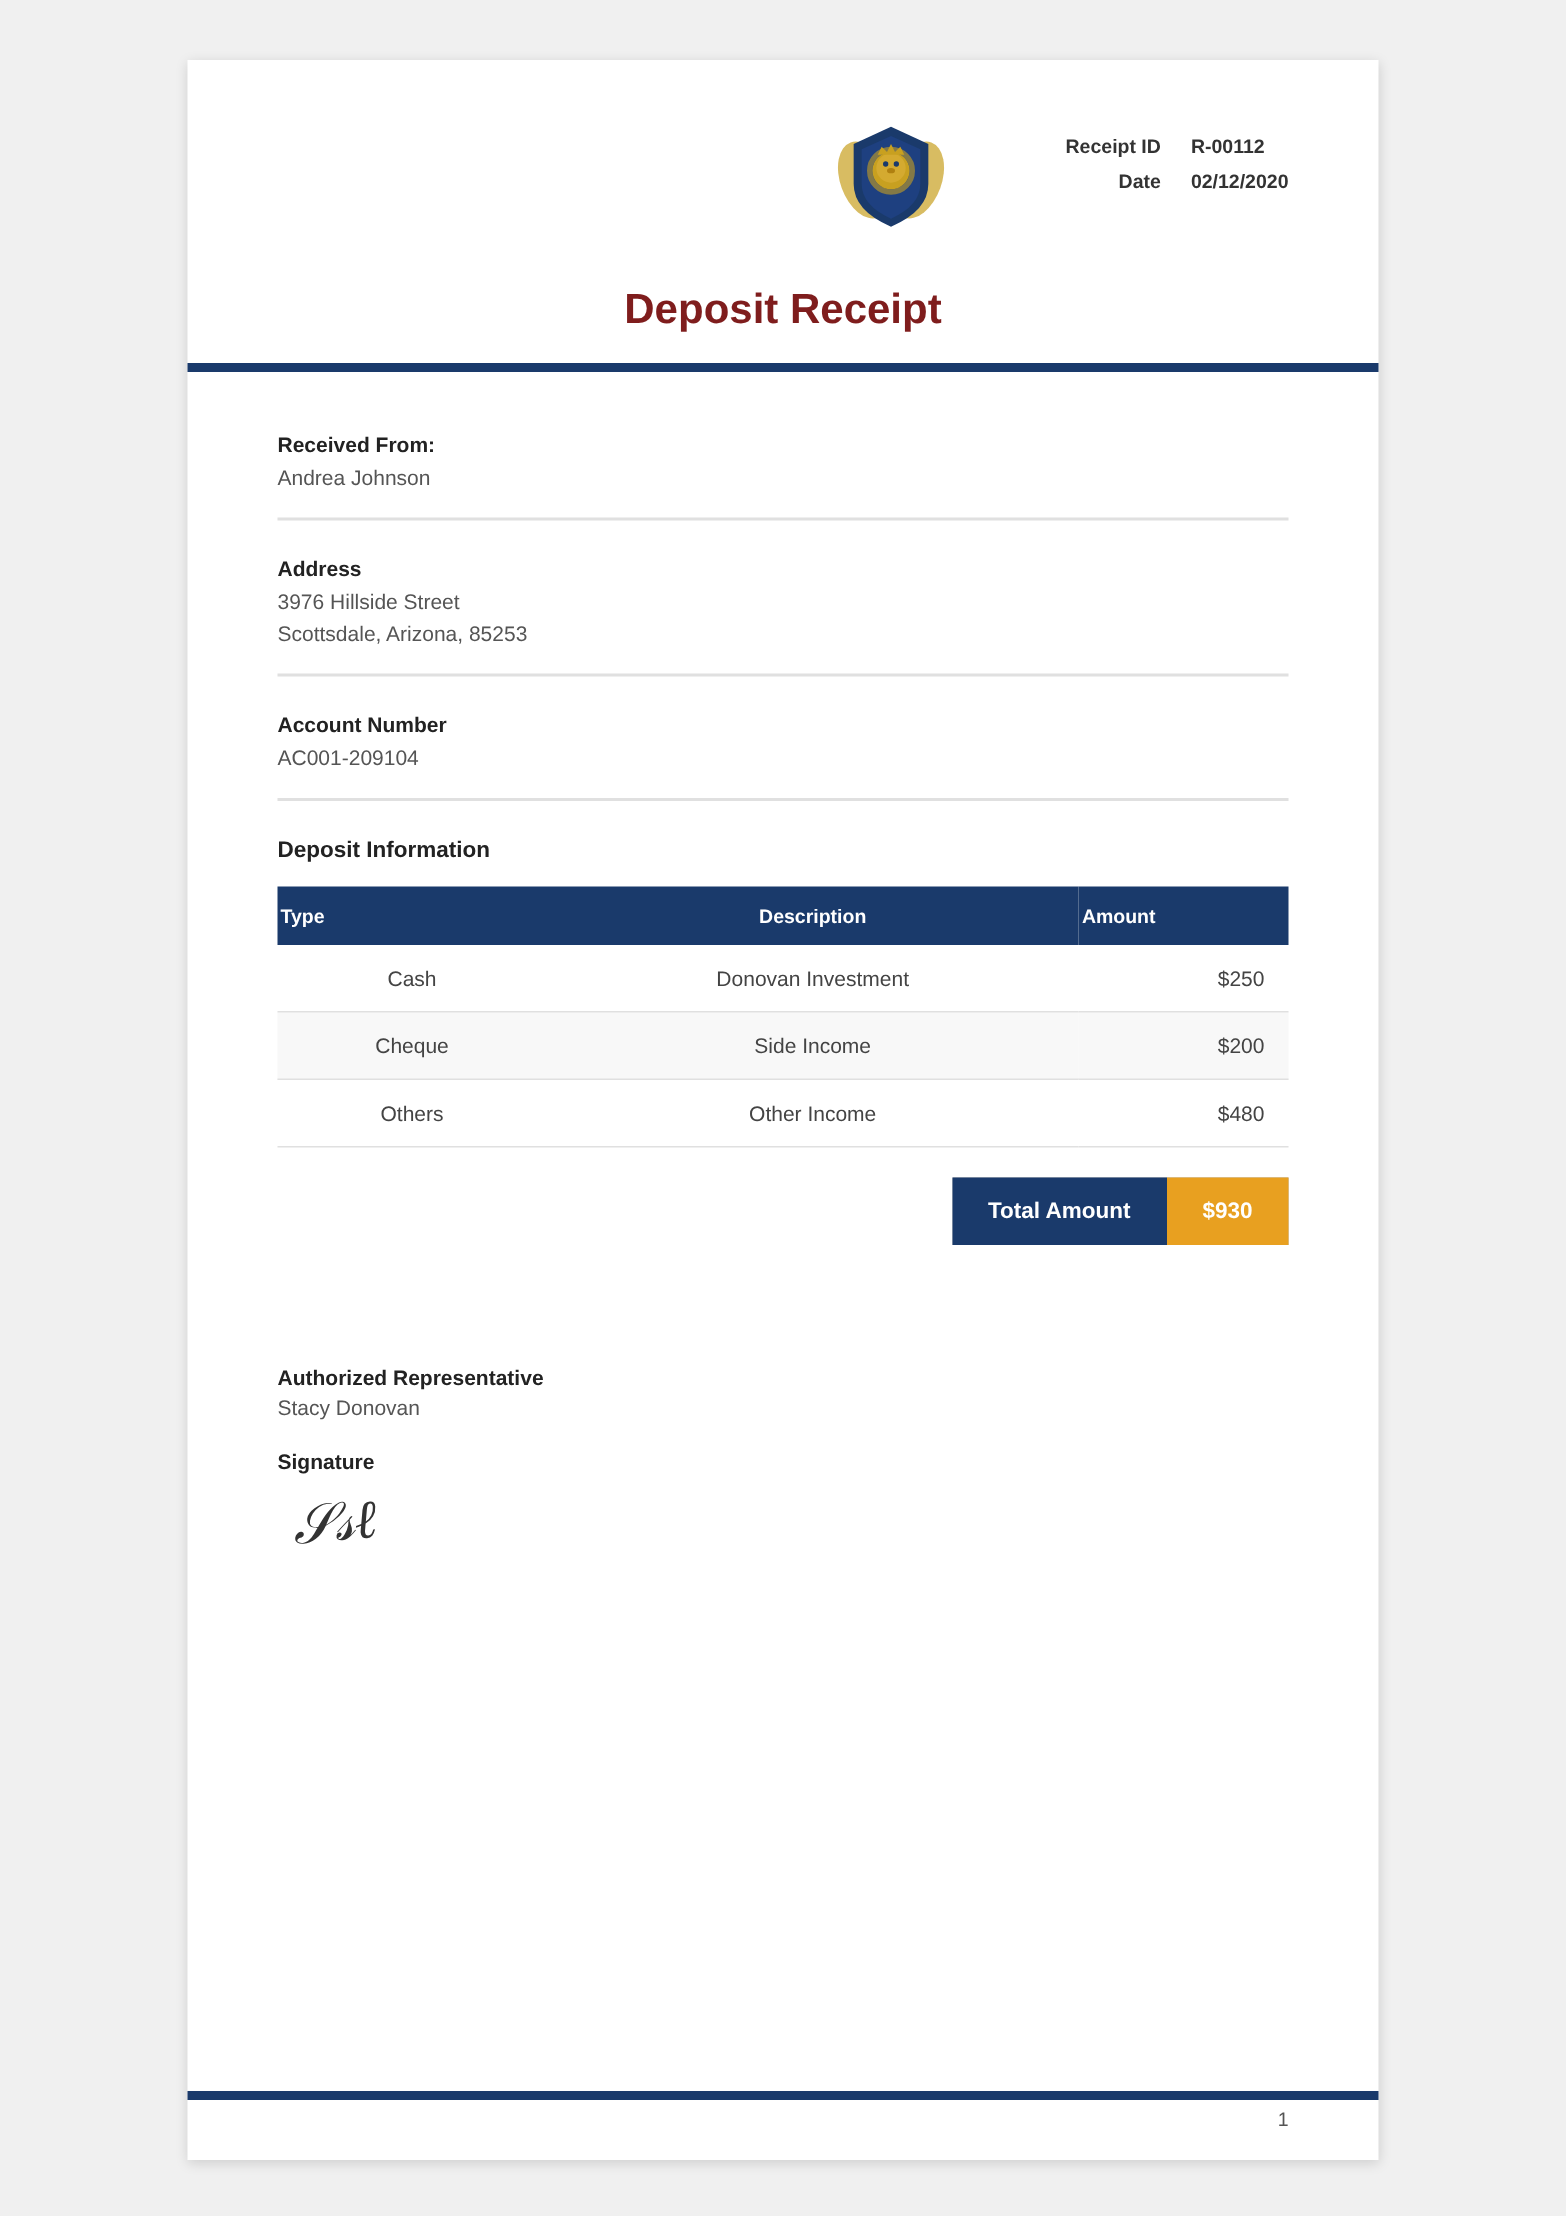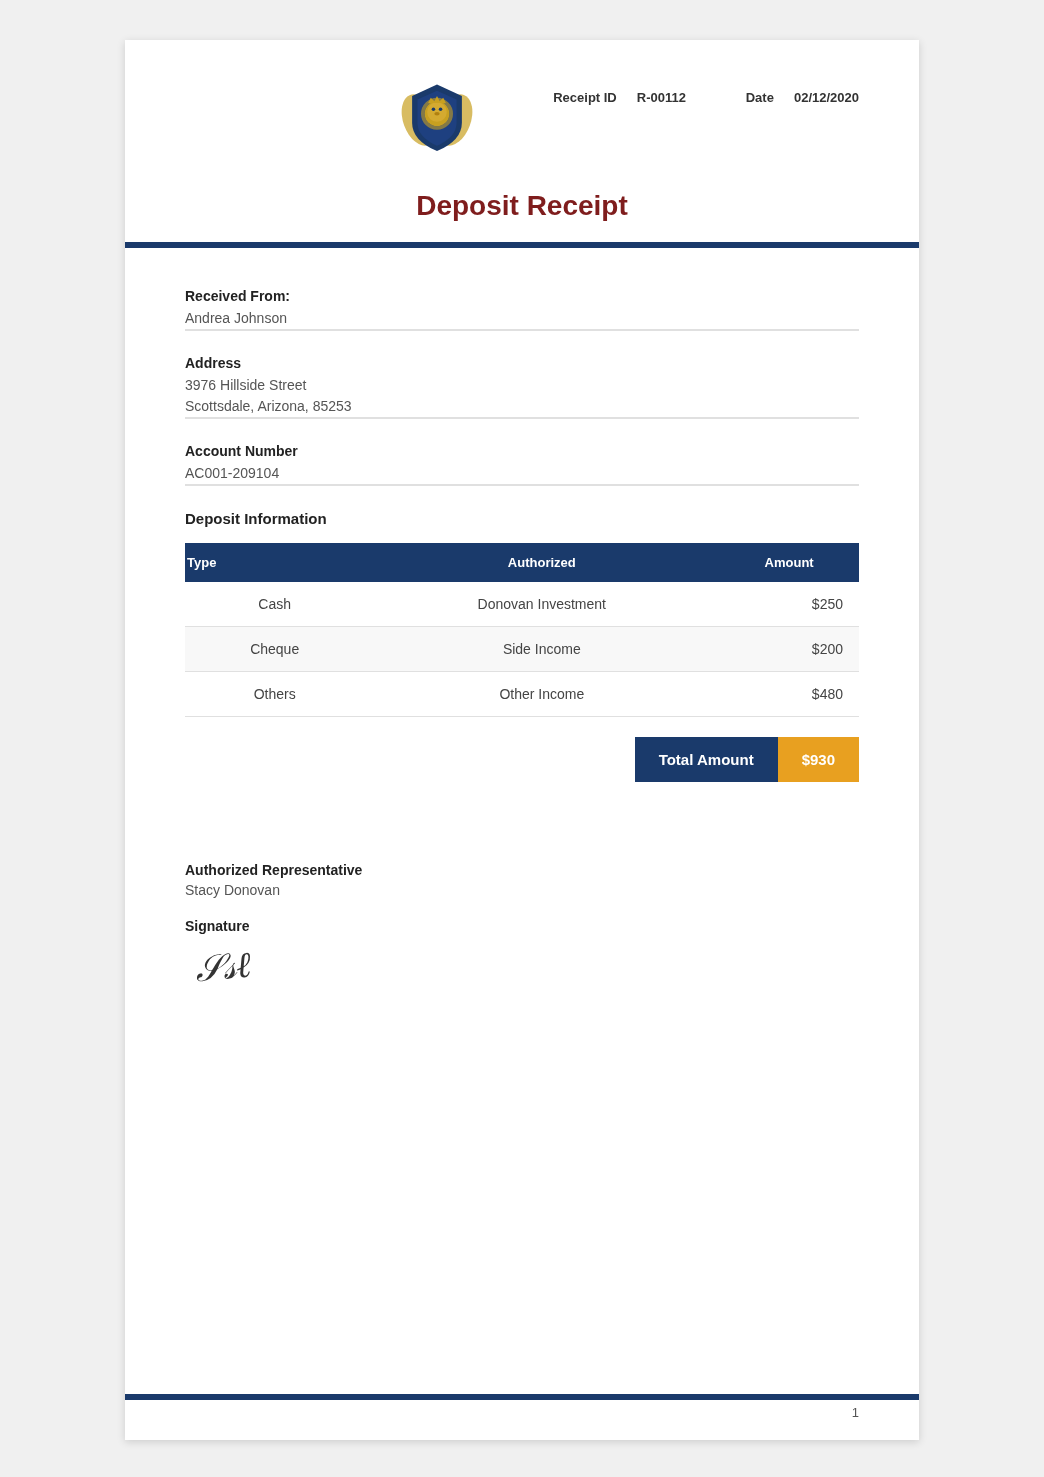--- a/index.html
+++ b/index.html
@@ -26,21 +26,21 @@
       align-items: flex-start;
       gap: 60px;
     }
     .logo-area {
       display: flex;
       flex-direction: column;
       align-items: center;
     }
     .meta-info {
       display: flex;
-      flex-direction: row;
+      flex-direction: column;
       gap: 8px;
       margin-top: 10px;
     }
     .meta-row {
       display: flex;
       gap: 20px;
       align-items: center;
     }
     .meta-label {
       font-weight: bold;
@@ -67,21 +67,21 @@
       height: 6px;
       background: #1a3a6b;
       width: 100%;
     }
     .content-section {
       padding: 40px 60px;
     }
     .info-block {
       margin-bottom: 24px;
       border-bottom: 2px solid #e0e0e0;
-      padding-bottom: 0;
+      padding-bottom: 16px;
     }
     .info-block:last-of-type {
       border-bottom: none;
     }
     .info-label {
       font-weight: bold;
       font-size: 14px;
       color: #222;
       margin-bottom: 4px;
     }
@@ -109,21 +109,21 @@
     .deposit-table thead th {
       padding: 12px 2px;
       font-size: 13px;
       font-weight: bold;
       text-align: center;
     }
     .deposit-table thead th:first-child {
       text-align: left;
     }
     .deposit-table thead th:last-child {
-      text-align: center;
+      text-align: left;
     }
     .deposit-table tbody tr {
       border-bottom: 1px solid #e0e0e0;
     }
     .deposit-table tbody tr:nth-child(odd) {
       background: #ffffff;
     }
     .deposit-table tbody tr:nth-child(even) {
       background: #f8f8f8;
     }
@@ -281,21 +281,21 @@
       <div class="info-value">AC001-209104</div>
     </div>
 
     <div>
       <div class="deposit-info-title">Deposit Information</div>
 
       <table class="deposit-table">
         <thead>
           <tr>
             <th>Type</th>
-            <th>Authorized</th>
+            <th>Description</th>
             <th>Amount</th>
           </tr>
         </thead>
         <tbody id="table-body">
         <tr>
               <td>Cash</td>
               <td>Donovan Investment</td>
               <td>$250</td>
             </tr>
             <tr>

